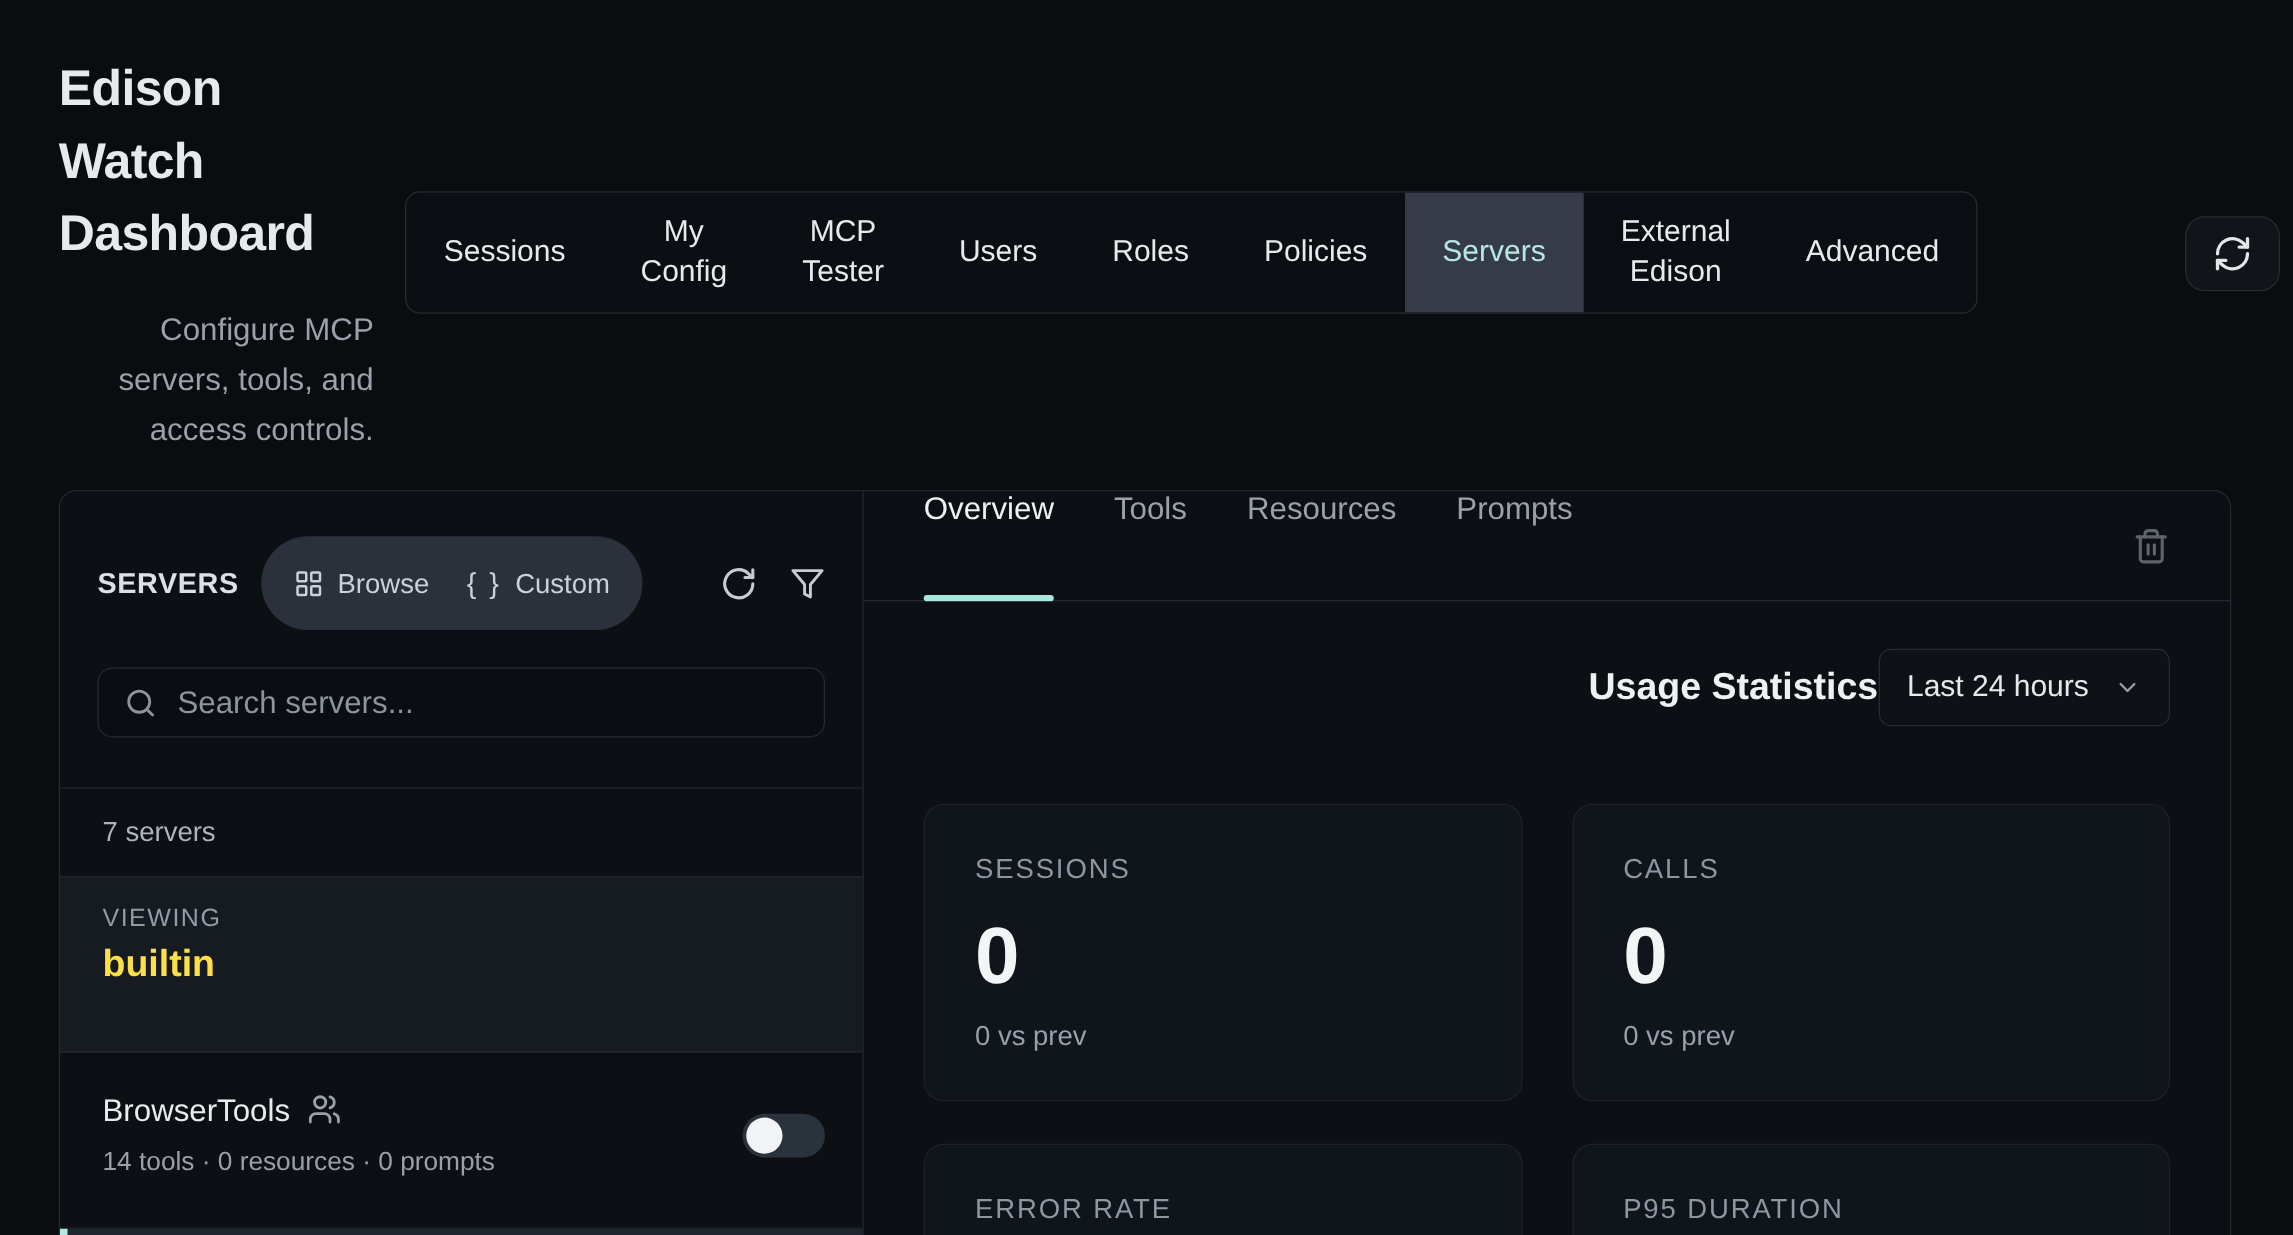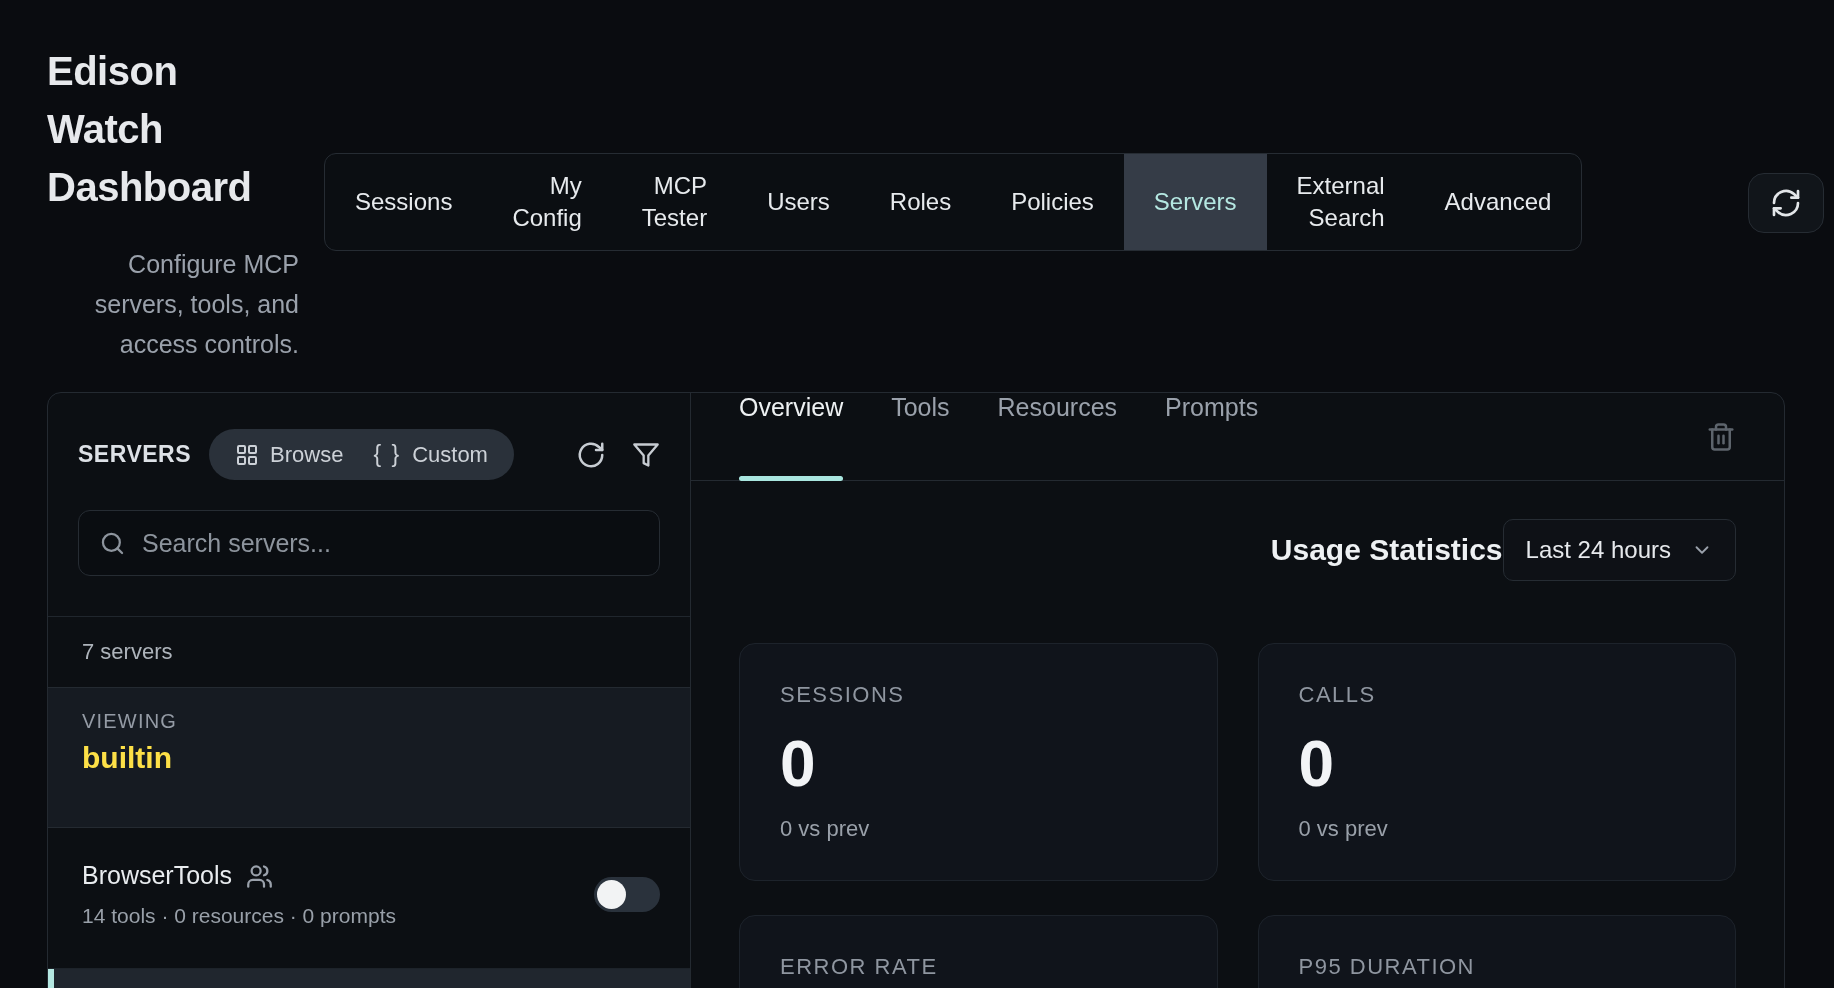--- a/index.html
+++ b/index.html
@@ -10,36 +10,36 @@
   
   .brand { position:absolute; left:47px; top:42px; width:252px; }
   .brand h1 { font-size:40px; line-height:58px; font-weight:700; color:#e7e9ec; letter-spacing:-0.5px; }
   .brand p { margin-top:28px; font-size:25px; line-height:40px; color:#9aa1ab;text-align:right; }
 
   
   .top-nav { position:absolute; left:324px; top:153px; height:98px; display:flex; align-items:stretch;
              border:1px solid #262c33; border-radius:12px; background:#0b0e12; overflow:hidden; }
   .nav-tab { display:flex; align-items:center; justify-content:center; padding:0 30px;
              font-size:24px; color:#e7eaed; cursor:pointer; text-align:center; line-height:1.35; white-space:nowrap; }
-  .nav-tab.narrow span { display:inline-block; width:min-content; white-space:normal;text-align:right; }
+  .nav-tab.narrow span { display:inline-block; width:min-content; white-space:normal; }
   .nav-tab.active { background:#353c47; color:#b5e8e2; }
   .nav-refresh { position:absolute; left:1748px; top:173px; width:76px; height:60px; border-radius:16px;
                  border:1px solid #262c33; background:#11151a; color:#e3e6e9;
                  display:flex; align-items:center; justify-content:center; cursor:pointer; }
 
   
   .workspace { position:absolute; left:47px; top:392px; width:1738px; height:660px;
                border:1px solid #242a31; border-radius:14px; background:#0c0f13; display:flex; overflow:hidden; }
 
   
   .sidebar { width:643px; flex:none; border-right:1px solid #242a31; display:flex; flex-direction:column; }
   .sb-header { display:flex; align-items:center; padding:36px 30px 24px 30px; }
   .sb-title { font-size:23px; font-weight:700; letter-spacing:.5px; color:#dde1e6; }
   .seg-pill { margin-left:18px; display:flex; align-items:center; gap:30px; background:#2a313a;
-              border-radius:999px; padding:12px 26px; font-size:22px; color:#ccd1d7; }
+              border-radius:999px; padding:24px 26px; font-size:22px; color:#ccd1d7; }
   .seg { display:flex; align-items:center; gap:11px; cursor:pointer; white-space:nowrap; }
   .braces { font-size:23px; letter-spacing:2px; }
   .icon-btn { background:none; border:none; color:#c7ccd2; cursor:pointer; display:flex; align-items:center; }
   .icon-btn.refresh { margin-left:auto; }
   .icon-btn.filter { margin-left:26px; }
 
   .search-box { margin:6px 30px 0 30px; height:66px; border:1px solid #262c33; border-radius:12px;
                 background:#0a0d11; display:flex; align-items:center; padding:0 20px; gap:16px; }
   .search-box svg { color:#8d949d; flex:none; }
   .search-box input { flex:1; background:transparent; border:none; outline:none;
@@ -47,21 +47,21 @@
   .search-box input::placeholder { color:#8d949d; opacity:1; }
 
   .count-row { margin-top:40px; border-top:1px solid #20262d; padding:22px 34px; font-size:22px; color:#aeb4bb; }
 
   .viewing-block { background:#161b22; border-top:1px solid #242a31; border-bottom:1px solid #242a31;
                    padding:22px 34px 52px 34px; }
   .viewing-label { font-size:20px; letter-spacing:1.2px; color:#949ba5; }
   .viewing-value { margin-top:8px; font-size:30px; font-weight:700; color:#fde047; cursor:pointer; }
 
   .server-item { display:flex; align-items:center; padding:32px 30px 40px 34px; border-bottom:1px solid #1d232a; }
-  .name-row { display:flex; align-items:flex-end; gap:14px; font-size:25px; color:#e9ecef; line-height:30px; }
+  .name-row { display:flex; align-items:flex-start; gap:14px; font-size:25px; color:#e9ecef; line-height:30px; }
   .name-row svg { color:#9aa1ab; }
   .server-meta { margin-top:14px; font-size:21px; color:#99a0a9; }
   .switch { margin-left:auto; width:66px; height:35px; border-radius:999px; background:#2a323c;
             position:relative; cursor:pointer; flex:none; }
   .switch .knob { position:absolute; left:3px; top:3px; width:29px; height:29px; border-radius:50%; background:#f2f3f4; }
 
   .server-item.partial { height:80px; background:#20262e; border-left:6px solid #b5e8e2; border-bottom:none; padding:0; }
 
   
   .main { flex:1; display:flex; flex-direction:column; min-width:0; }
@@ -114,21 +114,21 @@
     <div class="nav-tab">
         <span>Roles</span>
       </div>
     <div class="nav-tab">
         <span>Policies</span>
       </div>
     <div class="nav-tab active">
         <span>Servers</span>
       </div>
     <div class="nav-tab narrow">
-        <span>External Search</span>
+        <span>External Edison</span>
       </div>
     <div class="nav-tab">
         <span>Advanced</span>
       </div>
   </nav>
 
   <button class="nav-refresh">
     <span>
       <svg width="32" height="32" viewBox="0 0 24 24" fill="none" stroke="currentColor" stroke-width="2" stroke-linecap="round" stroke-linejoin="round">
         <path d="M3 12a9 9 0 0 1 15-6.7L21 8"></path>

